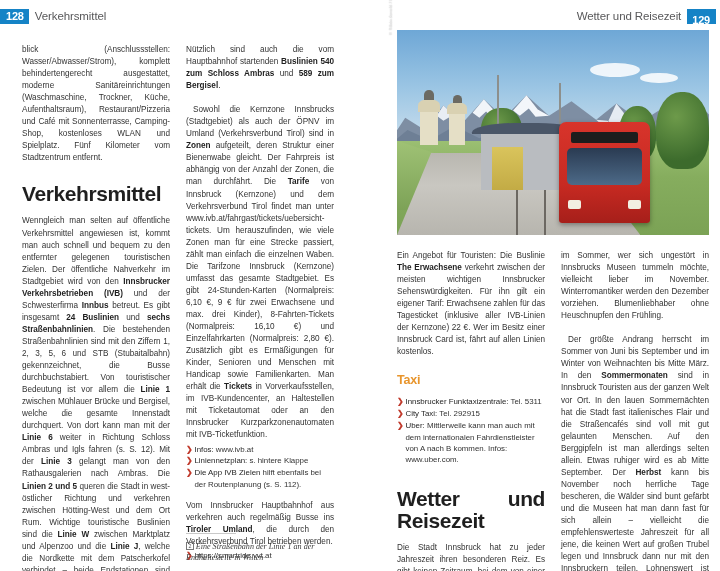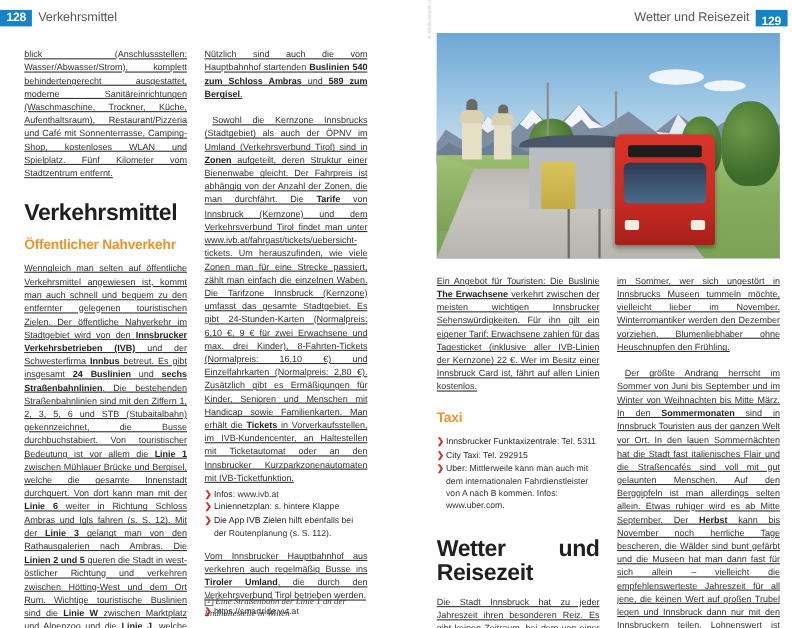--- a/index.html
+++ b/index.html
@@ -62,21 +62,21 @@
     line-height: 12.05px;
     text-align: justify;
     color: #333333;
     letter-spacing: -0.02px;
   }
   .col1 { left: 22px; }
   .col2 { left: 186px; }
   .col3 { left: 397px; top: 250px; width: 148px; }
   .col4 { left: 561px; top: 250px; width: 148px; }
 
-  .col p { margin: 0; text-decoration: underline; }
+  .col p { margin: 0; }
   .col p.indent { text-indent: 7px; }
   .col p + p { margin-top: 12px; }
   .b { font-weight: bold; color: #1f1f1f; }
 
   
   h1.sec {
     font-size: 21px;
     font-weight: bold;
     color: #1f1f1f;
     margin: 19px 0 10px 0;
@@ -268,21 +268,20 @@
     <div class="hdr-right">
       <span class="hdr-title">Wetter und Reisezeit</span>
       <span class="folio right">129</span>
     </div>
   </div>
 
   <div class="col col1">
     <p>blick (Anschlussstellen: Wasser/Abwasser/Strom), komplett behindertengerecht ausgestattet, moderne Sanitäreinrichtungen (Waschmaschine, Trockner, Küche, Aufenthaltsraum), Restaurant/Pizzeria und Café mit Sonnenterrasse, Camping-Shop, kostenloses WLAN und Spielplatz. Fünf Kilometer vom Stadtzentrum entfernt.</p>
 
     <h1 class="sec">Verkehrsmittel</h1>
-    <h2 class="sub">Öffentlicher Nahverkehr</h2>
 
     <p><span>Wenngleich man selten auf öffentliche Verkehrsmittel angewiesen ist, kommt man auch schnell und bequem zu den entfernter gelegenen touristischen Zielen. Der öffentliche Nahverkehr im Stadtgebiet wird von den </span><span class="b">Innsbrucker Verkehrsbetrieben (IVB)</span><span> und der Schwesterfirma </span><span class="b">Innbus</span><span> betreut. Es gibt insgesamt </span><span class="b">24 Buslinien</span><span> und </span><span class="b">sechs Straßenbahnlinien</span><span>. Die bestehenden Straßenbahnlinien sind mit den Ziffern 1, 2, 3, 5, 6 und STB (Stubaitalbahn) gekennzeichnet, die Busse durchbuchstabiert. Von touristischer Bedeutung ist vor allem die </span><span class="b">Linie 1</span><span> zwischen Mühlauer Brücke und Bergisel, welche die gesamte Innenstadt durchquert. Von dort kann man mit der </span><span class="b">Linie 6</span><span> weiter in Richtung Schloss Ambras und Igls fahren (s. S. 12). Mit der </span><span class="b">Linie 3</span><span> gelangt man von den Rathausgalerien nach Ambras. Die </span><span class="b">Linien 2 und 5</span><span> queren die Stadt in west-östlicher Richtung und verkehren zwischen Hötting-West und dem Ort Rum. Wichtige touristische Buslinien sind die </span><span class="b">Linie W</span><span> zwischen Marktplatz und Alpenzoo und die </span><span class="b">Linie J</span><span>, welche die Nordkette mit dem Patscherkofel verbindet – beide Endstationen sind gleichzeitig Talstationen der jeweiligen Seilbahnen.</span></p>
   </div>
 
   <div class="col col2">
     <p><span>Nützlich sind auch die vom Hauptbahnhof startenden </span><span class="b">Buslinien 540 zum Schloss Ambras</span><span> und </span><span class="b">589 zum Bergisel</span><span>.</span></p>
 
     <p class="indent"><span>Sowohl die Kernzone Innsbrucks (Stadtgebiet) als auch der ÖPNV im Umland (Verkehrsverbund Tirol) sind in </span><span class="b">Zonen</span><span> aufgeteilt, deren Struktur einer Bienenwabe gleicht. Der Fahrpreis ist abhängig von der Anzahl der Zonen, die man durchfährt. Die </span><span class="b">Tarife</span><span> von Innsbruck (Kernzone) und dem Verkehrsverbund Tirol findet man unter www.ivb.at/fahrgast/tickets/uebersicht-tickets. Um herauszufinden, wie viele Zonen man für eine Strecke passiert, zählt man einfach die einzelnen Waben. Die Tarifzone Innsbruck (Kernzone) umfasst das gesamte Stadtgebiet. Es gibt 24-Stunden-Karten (Normalpreis: 6,10 €, 9 € für zwei Erwachsene und max. drei Kinder), 8-Fahrten-Tickets (Normalpreis: 16,10 €) und Einzelfahrkarten (Normalpreis: 2,80 €). Zusätzlich gibt es Ermäßigungen für Kinder, Senioren und Menschen mit Handicap sowie Familienkarten. Man erhält die </span><span class="b">Tickets</span><span> in Vorverkaufsstellen, im IVB-Kundencenter, an Haltestellen mit Ticketautomat oder an den Innsbrucker Kurzparkzonenautomaten mit IVB-Ticketfunktion.</span></p>
 
     <ul class="bl">

